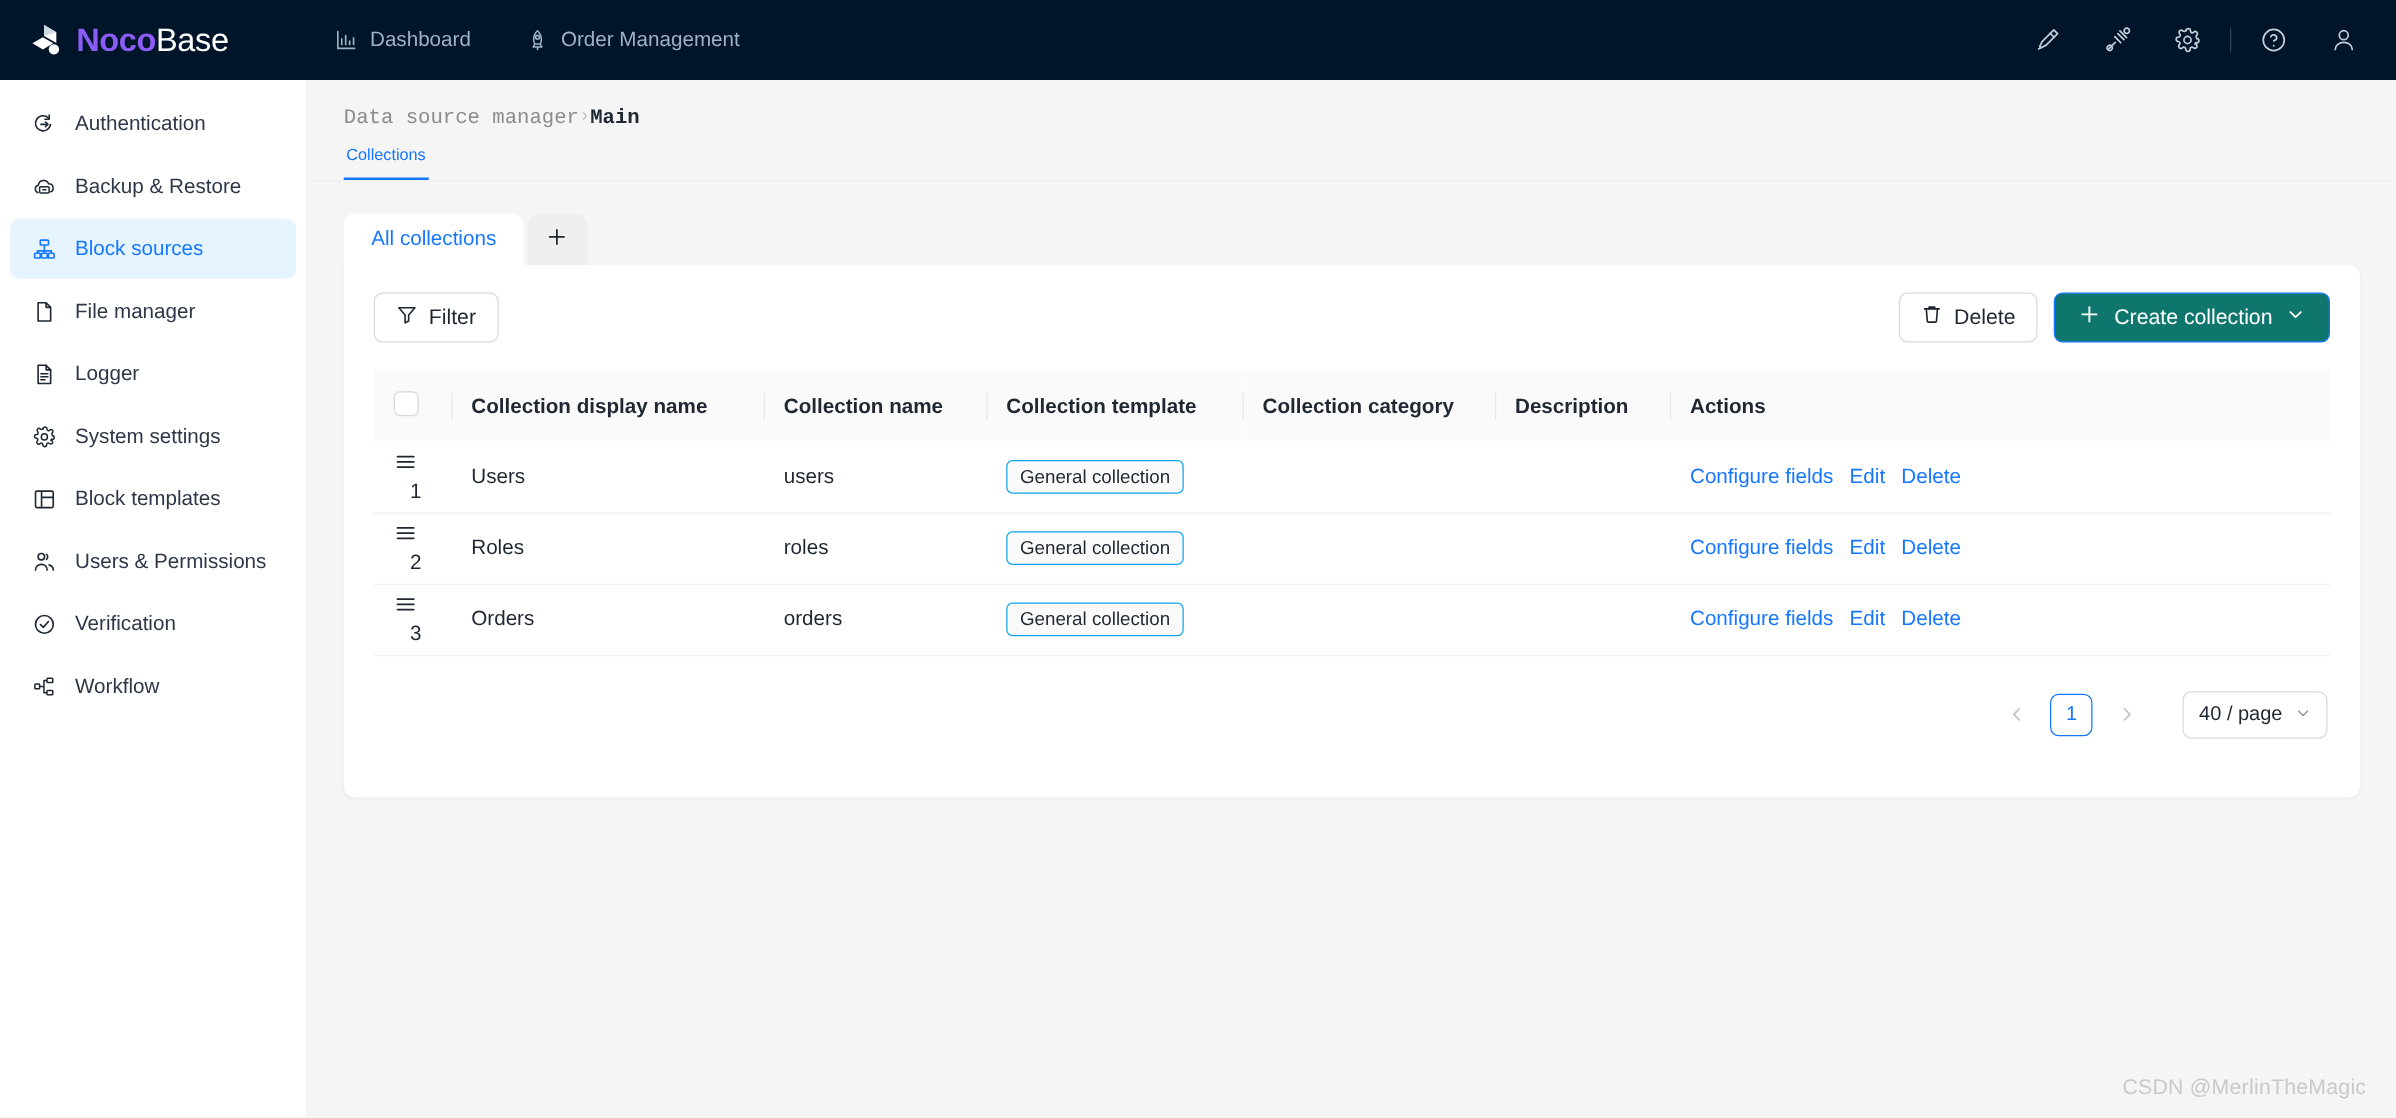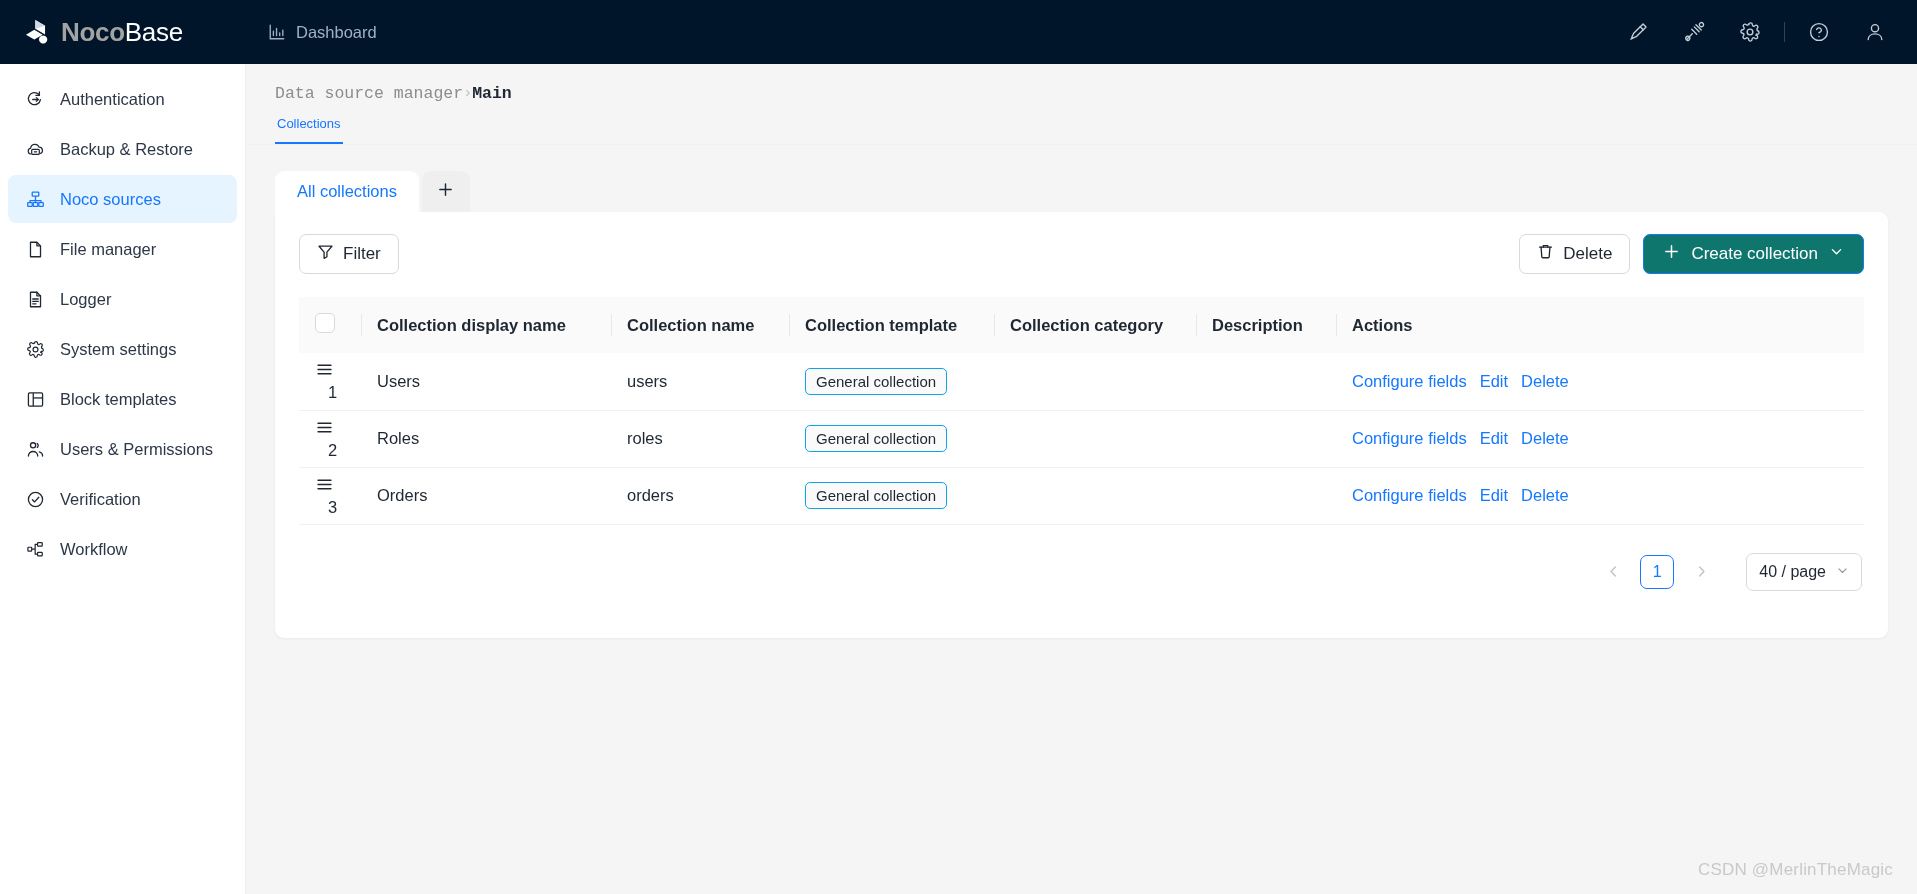--- a/index.html
+++ b/index.html
@@ -21,21 +21,21 @@
     display: flex; align-items: center;
     z-index: 30;
   }
   .logo-wrap {
     display: flex; align-items: center;
     padding-left: 22px; width: 246px;
     height: 64px;
   }
   .logo-mark { width: 30px; height: 30px; margin-right: 9px; flex: 0 0 auto; }
   .logo-text { font-size: 26px; letter-spacing: -0.3px; line-height: 1; }
-  .logo-text .b1 { color: #a3a3a3; font-weight: 700; }
+  .logo-text .b1 { color: #8b5cf6; font-weight: 700; }
   .logo-text .b2 { color: #ffffff; font-weight: 300; }
 
   .topnav { display: flex; align-items: center; height: 64px; }
   .topnav-item {
     display: flex; align-items: center; gap: 10px;
     height: 64px; padding: 0 22px;
     color: #9fb0c4; font-size: 16.5px;
     cursor: pointer; white-space: nowrap;
   }
   .topnav-item svg { display:block; }
@@ -244,20 +244,31 @@
     <div class="topnav">
       <div class="topnav-item">
         <span>
           <svg width="18" height="18" viewBox="0 0 20 20" fill="none" stroke="currentColor" stroke-width="1.5">
             <path d="M2.5 2.5 v15 h15" stroke-linecap="round"></path>
             <path d="M6 14 v-5 M9.5 14 v-8 M13 14 v-3 M16.5 14 v-6" stroke-linecap="round"></path>
           </svg>
         </span>
         <span>Dashboard</span>
       </div>
+      <div class="topnav-item">
+        <span>
+          <svg width="18" height="18" viewBox="0 0 20 20" fill="none" stroke="currentColor" stroke-width="1.4">
+            <path d="M10 1.8 c2.4 2.3 3.4 5.2 3.4 8.0 c0 1.6-0.4 2.9-1.0 3.8 h-4.8 c-0.6-0.9-1.0-2.2-1.0-3.8 c0-2.8 1.0-5.7 3.4-8.0 Z" stroke-linejoin="round"></path>
+            <circle cx="10" cy="7.6" r="1.7"></circle>
+            <path d="M7.6 13.6 l-1.4 2.6 h7.6 l-1.4-2.6" stroke-linejoin="round"></path>
+            <path d="M10 16.5 v1.9" stroke-linecap="round"></path>
+          </svg>
+        </span>
+        <span>Order Management</span>
+      </div>
     </div>
 
     <div class="top-right">
       <div class="top-icon">
         <svg width="22" height="22" viewBox="0 0 24 24" fill="none" stroke="currentColor" stroke-width="1.5" stroke-linecap="round" stroke-linejoin="round">
           <path d="M17.5 3.2 L20.8 6.5 L10.6 16.7 L6.2 18.8 L5.2 17.8 L7.3 13.4 Z"></path>
           <path d="M4.2 19.8 L6.2 18.8"></path>
           <path d="M14.4 6.3 L17.7 9.6"></path>
         </svg>
       </div>
@@ -322,21 +333,21 @@
     <div class="side-item active">
       <span class="side-icon">
         <svg width="19" height="19" viewBox="0 0 22 22" fill="none" stroke="currentColor" stroke-width="1.5" stroke-linejoin="round">
           <rect x="7.2" y="2.4" width="7.6" height="4.6" rx="0.7"></rect>
           <rect x="2.0" y="14.6" width="5.2" height="4.4" rx="0.7"></rect>
           <rect x="8.4" y="14.6" width="5.2" height="4.4" rx="0.7"></rect>
           <rect x="14.8" y="14.6" width="5.2" height="4.4" rx="0.7"></rect>
           <path d="M11 7.0 v3.4 M4.6 14.6 v-2.2 h12.8 v2.2 M11 10.4 v4.2"></path>
         </svg>
       </span>
-      <span>Noco sources</span>
+      <span>Block sources</span>
     </div>
 
     <div class="side-item">
       <span class="side-icon">
         <svg width="19" height="19" viewBox="0 0 22 22" fill="none" stroke="currentColor" stroke-width="1.5" stroke-linejoin="round">
           <path d="M5.2 2.6 h7.4 l4.2 4.2 v12.6 H5.2 Z"></path>
           <path d="M12.6 2.6 v4.2 h4.2"></path>
         </svg>
       </span>
       <span>File manager</span>

